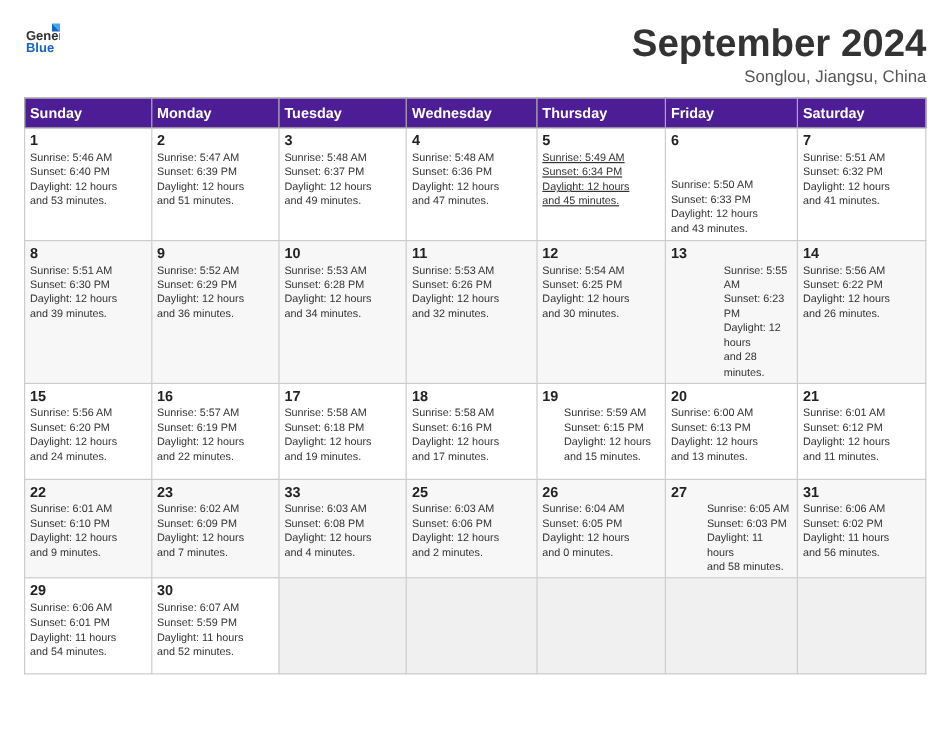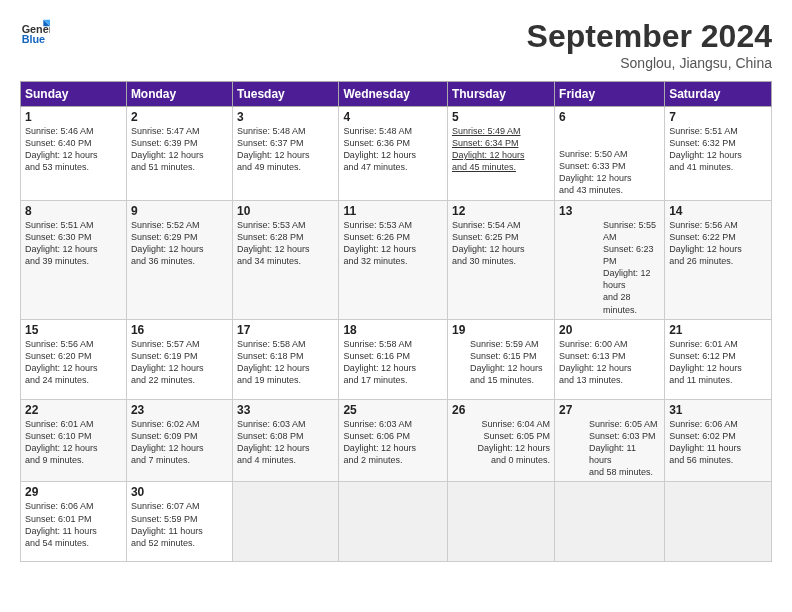--- a/index.html
+++ b/index.html
@@ -294,21 +294,21 @@
           </td>
           <td>
             <span class="day-num">25</span>
             <div class="day-info" style="white-space: pre-line;">Sunrise: 6:03 AM
 Sunset: 6:06 PM
 Daylight: 12 hours
 and 2 minutes.</div>
           </td>
           <td>
             <span class="day-num">26</span>
-            <div class="day-info" style="white-space: pre-line; text-align: right;">Sunrise: 6:04 AM
+            <div class="day-info" style="white-space: pre-line;">Sunrise: 6:04 AM
 Sunset: 6:05 PM
 Daylight: 12 hours
 and 0 minutes.</div>
           </td>
           <td>
             <span class="day-num">27</span>
             <div class="day-info" style="white-space: pre-line; margin-left: 30px;">Sunrise: 6:05 AM
 Sunset: 6:03 PM
 Daylight: 11 hours
 and 58 minutes.</div>

